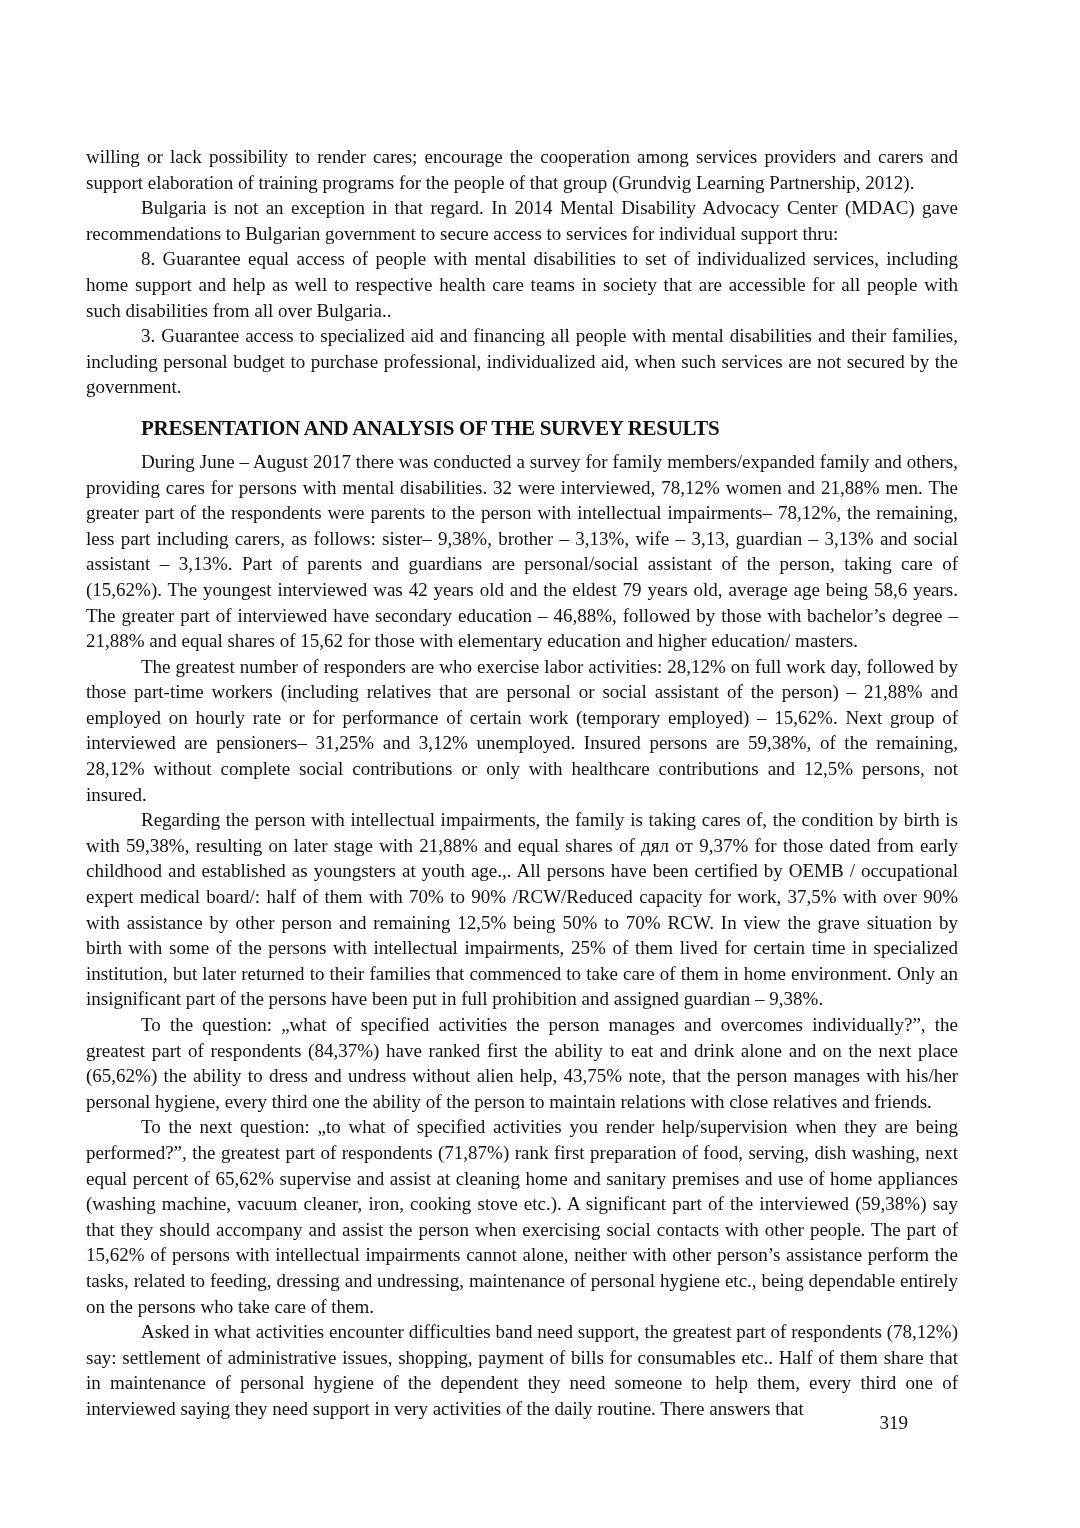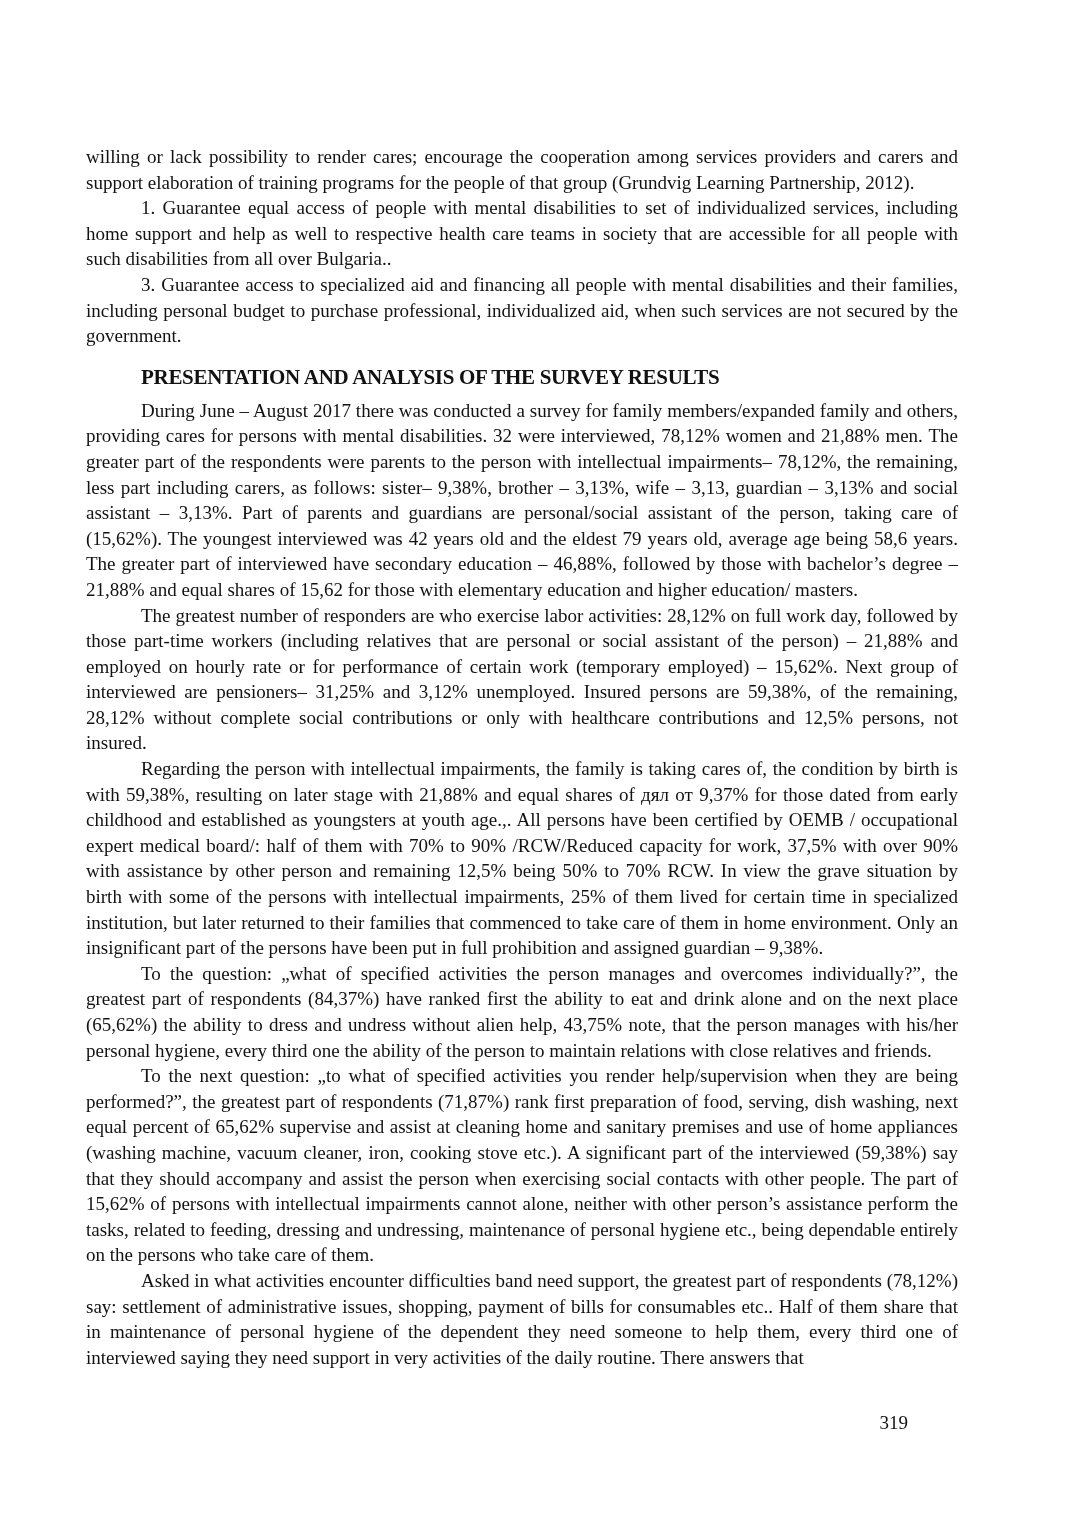--- a/index.html
+++ b/index.html
@@ -44,21 +44,22 @@
     font-size: 19px;
     color: #121212;
   }
 </style>
 </head>
 <body>
 
 <div class="page">
   <div class="body-text">
     <p>willing or lack possibility to render cares; encourage the cooperation among services providers and carers and support elaboration of training programs for the people of that group (Grundvig Learning Partnership, 2012).</p>
-    <p class="indent">1. Guarantee equal access of people with mental disabilities to set of individualized services, including home support and help as well to respective health care teams in society that are accessible for all people with such disabilities from all over Bulgaria..</p>
+    <p class="indent">Bulgaria is not an exception in that regard. In 2014 Mental Disability Advocacy Center (MDAC) gave recommendations to Bulgarian government to secure access to services for individual support thru:</p>
+    <p class="indent">8. Guarantee equal access of people with mental disabilities to set of individualized services, including home support and help as well to respective health care teams in society that are accessible for all people with such disabilities from all over Bulgaria..</p>
     <p class="indent">3. Guarantee access to specialized aid and financing all people with mental disabilities and their families, including personal budget to purchase professional, individualized aid, when such services are not secured by the government.</p>
 
     <h2 class="section-heading">PRESENTATION AND ANALYSIS OF THE SURVEY RESULTS</h2>
 
     <p class="indent">During June – August 2017 there was conducted a survey for family members/expanded family and others, providing cares for persons with mental disabilities. 32 were interviewed, 78,12% women and 21,88% men. The greater part of the respondents were parents to the person with intellectual impairments– 78,12%, the remaining, less part including carers, as follows: sister– 9,38%, brother – 3,13%, wife – 3,13, guardian – 3,13% and social assistant – 3,13%. Part of parents and guardians are personal/social assistant of the person, taking care of (15,62%). The youngest interviewed was 42 years old and the eldest 79 years old, average age being 58,6 years. The greater part of interviewed have secondary education – 46,88%, followed by those with bachelor’s degree – 21,88% and equal shares of 15,62 for those with elementary education and higher education/ masters.</p>
     <p class="indent">The greatest number of responders are who exercise labor activities: 28,12% on full work day, followed by those part-time workers (including relatives that are personal or social assistant of the person) – 21,88% and employed on hourly rate or for performance of certain work (temporary employed) – 15,62%. Next group of interviewed are pensioners– 31,25% and 3,12% unemployed. Insured persons are 59,38%, of the remaining, 28,12% without complete social contributions or only with healthcare contributions and 12,5% persons, not insured.</p>
     <p class="indent">Regarding the person with intellectual impairments, the family is taking cares of, the condition by birth is with 59,38%, resulting on later stage with 21,88% and equal shares of дял от 9,37% for those dated from early childhood and established as youngsters at youth age.,. All persons have been certified by OEMB / occupational expert medical board/: half of them with 70% to 90% /RCW/Reduced capacity for work, 37,5% with over 90% with assistance by other person and remaining 12,5% being 50% to 70% RCW. In view the grave situation by birth with some of the persons with intellectual impairments, 25% of them lived for certain time in specialized institution, but later returned to their families that commenced to take care of them in home environment. Only an insignificant part of the persons have been put in full prohibition and assigned guardian – 9,38%.</p>
     <p class="indent">To the question: „what of specified activities the person manages and overcomes individually?”, the greatest part of respondents (84,37%) have ranked first the ability to eat and drink alone and on the next place (65,62%) the ability to dress and undress without alien help, 43,75% note, that the person manages with his/her personal hygiene, every third one the ability of the person to maintain relations with close relatives and friends.</p>
     <p class="indent">To the next question: „to what of specified activities you render help/supervision when they are being performed?”, the greatest part of respondents (71,87%) rank first preparation of food, serving, dish washing, next equal percent of 65,62% supervise and assist at cleaning home and sanitary premises and use of home appliances (washing machine, vacuum cleaner, iron, cooking stove etc.). A significant part of the interviewed (59,38%) say that they should accompany and assist the person when exercising social contacts with other people. The part of 15,62% of persons with intellectual impairments cannot alone, neither with other person’s assistance perform the tasks, related to feeding, dressing and undressing, maintenance of personal hygiene etc., being dependable entirely on the persons who take care of them.</p>
     <p class="indent">Asked in what activities encounter difficulties band need support, the greatest part of respondents (78,12%) say: settlement of administrative issues, shopping, payment of bills for consumables etc.. Half of them share that in maintenance of personal hygiene of the dependent they need someone to help them, every third one of interviewed saying they need support in very activities of the daily routine. There answers that</p>

